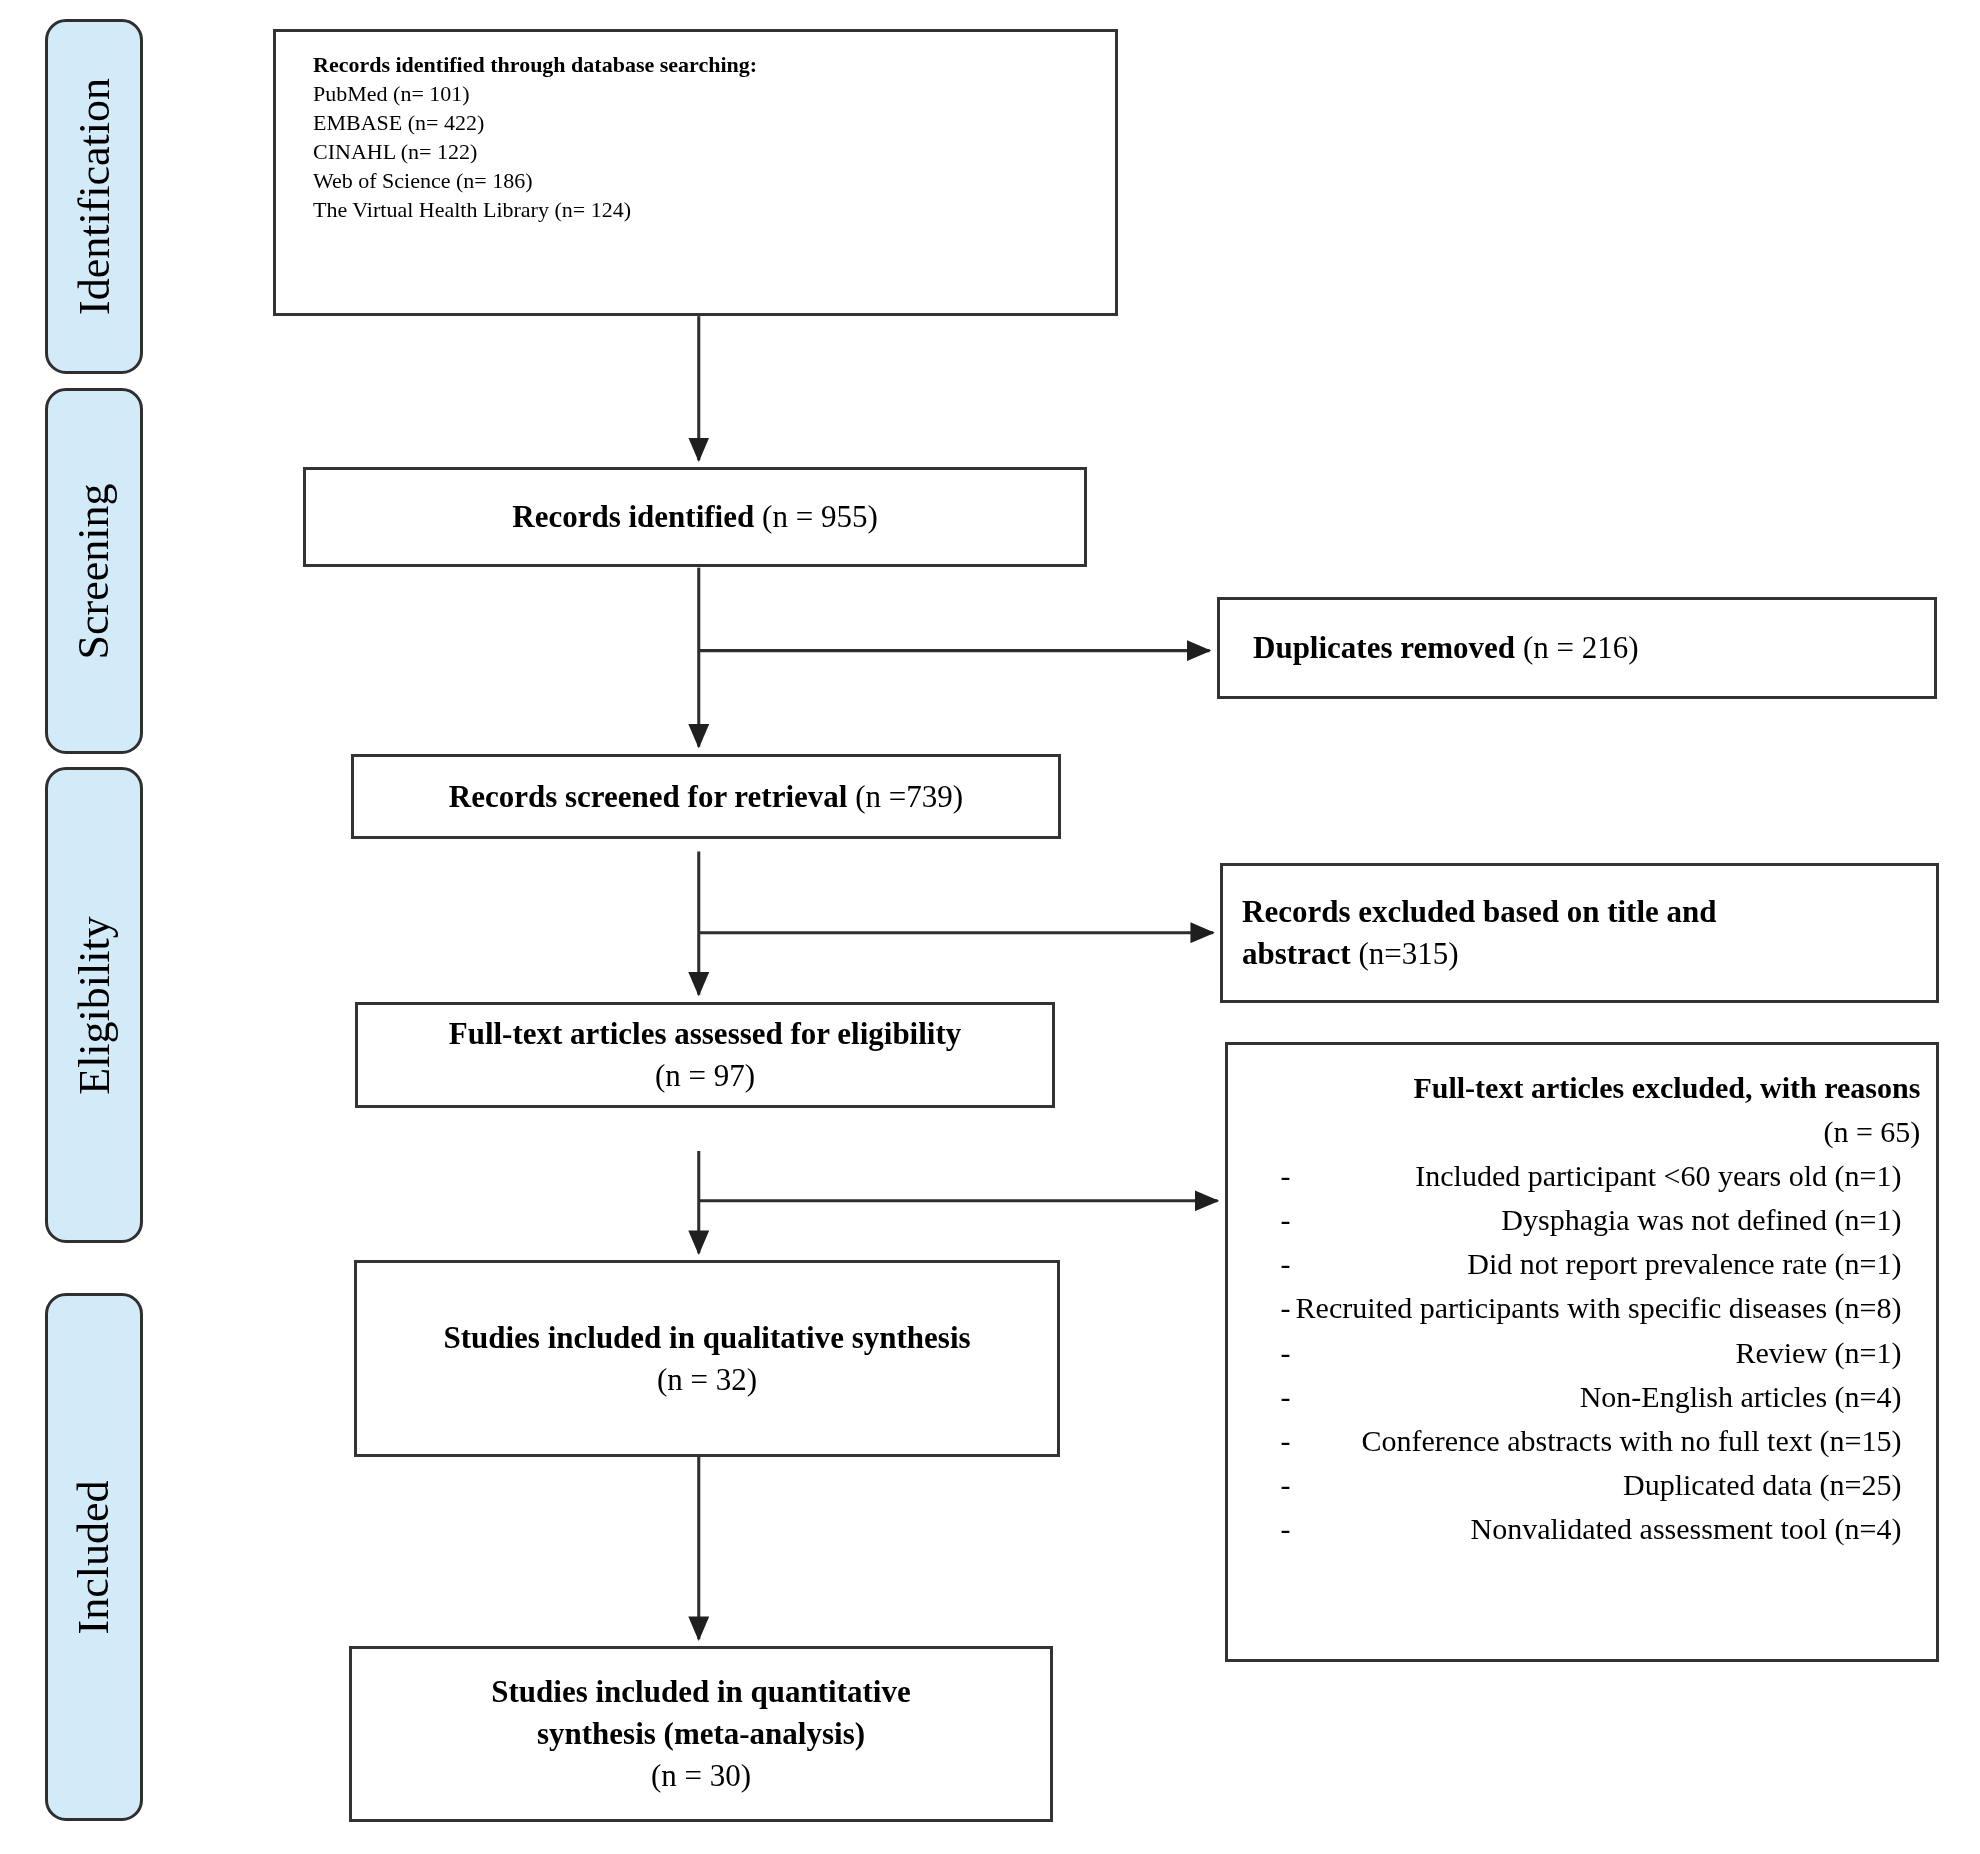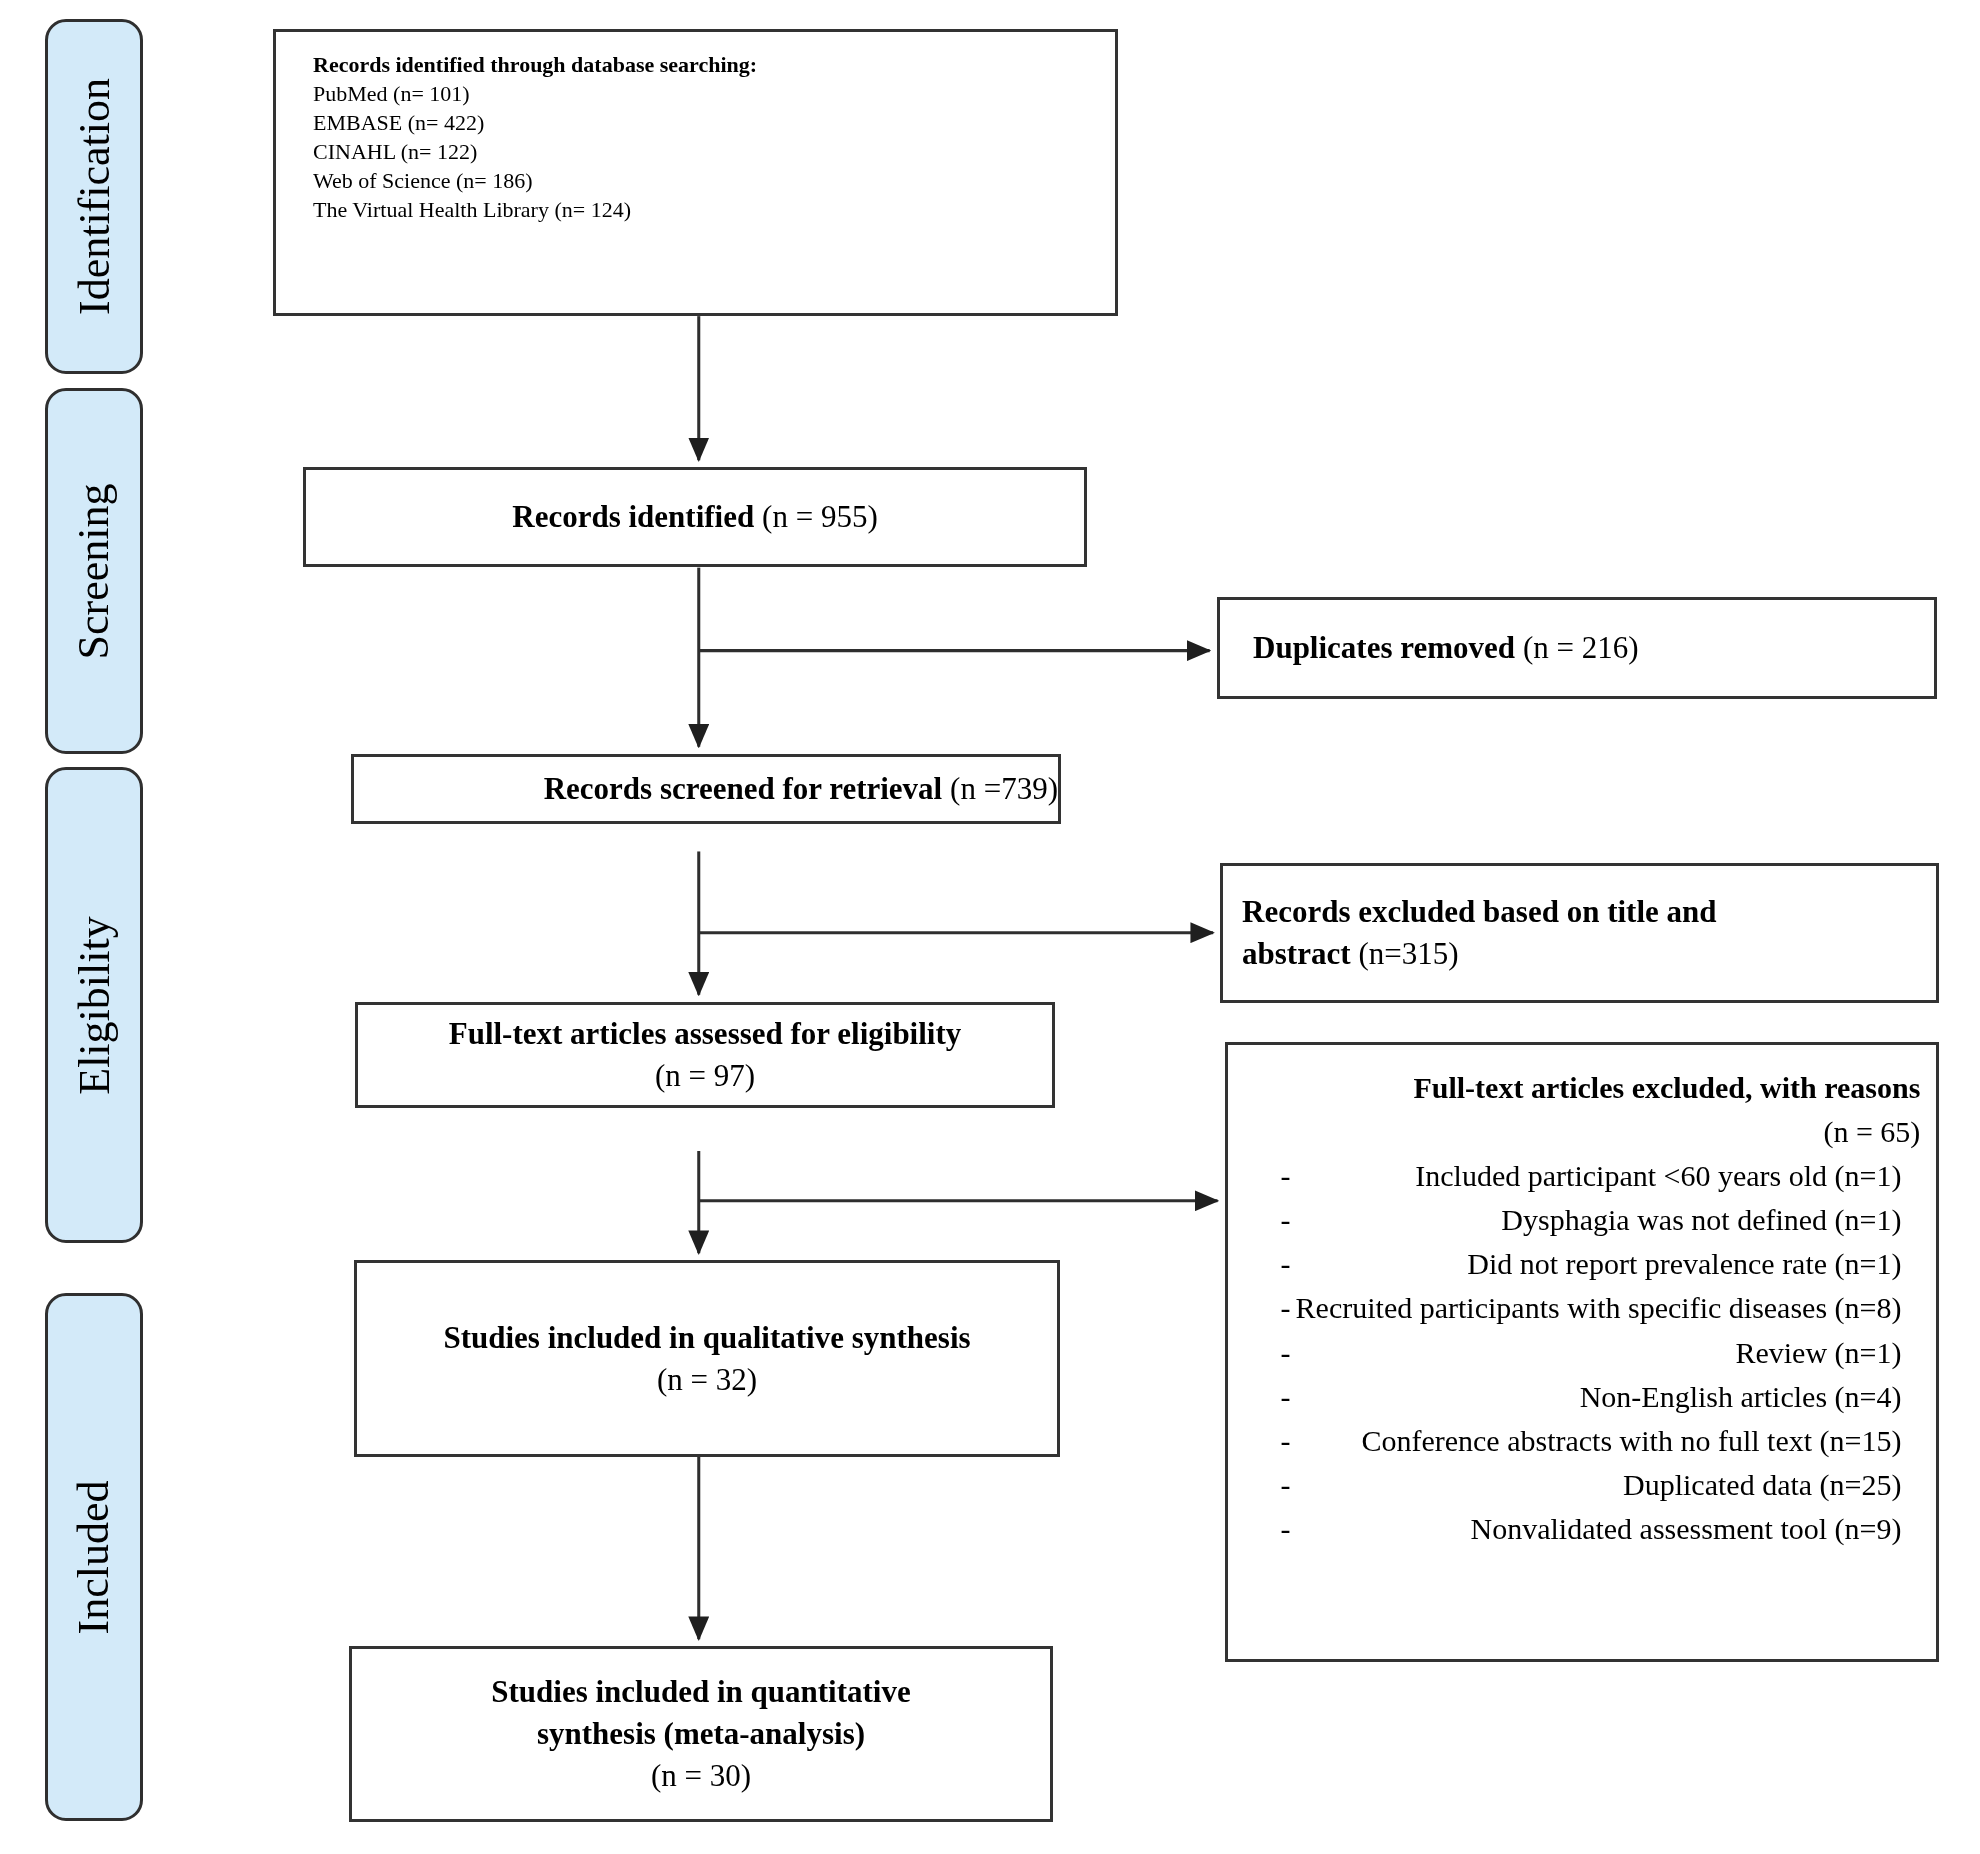--- a/index.html
+++ b/index.html
@@ -101,21 +101,21 @@
       <span class="bold">Records identified</span><span class="n">(n = 955)</span>
     </p>
   </div>
 
   <div class="box vcenter pad-left" style="left:1217px;top:597px;width:720px;height:102px;">
     <p class="nowrap">
       <span class="bold">Duplicates removed</span><span class="n">(n = 216)</span>
     </p>
   </div>
 
-  <div class="box vcenter tcenter" style="left:351px;top:754px;width:710px;height:70px;text-align:right;">
+  <div class="box vcenter tcenter" style="left:351px;top:754px;width:710px;height:85px;">
     <p class="nowrap">
       <span class="bold">Records screened for retrieval</span><span class="n">(n =739)</span>
     </p>
   </div>
 
   <div class="box vcenter box-excluded-ta" style="left:1220px;top:863px;width:719px;height:140px;">
     <p>
       <span class="bold">Records excluded based on title and abstract</span><span class="n">(n=315)</span>
     </p>
   </div>
@@ -155,21 +155,21 @@
     <div class="reason">
       <span class="dash">-</span>
       <span class="rtext">Conference abstracts with no full text (n=15)</span>
     </div>
     <div class="reason">
       <span class="dash">-</span>
       <span class="rtext">Duplicated data (n=25)</span>
     </div>
     <div class="reason">
       <span class="dash">-</span>
-      <span class="rtext">Nonvalidated assessment tool (n=9)</span>
+      <span class="rtext">Nonvalidated assessment tool (n=4)</span>
     </div>
   </div>
 
   <div class="box vcenter tcenter" style="left:354px;top:1260px;width:706px;height:197px;">
     <p class="bold nowrap">Studies included in qualitative synthesis</p>
     <p>(n = 32)</p>
   </div>
 
   <div class="box vcenter tcenter" style="left:349px;top:1646px;width:704px;height:176px;">
     <p class="qtitle">Studies included in quantitative synthesis (meta-analysis)</p>

